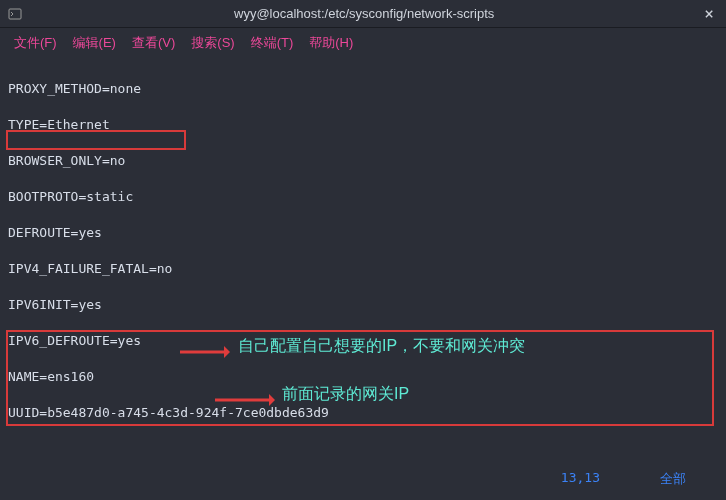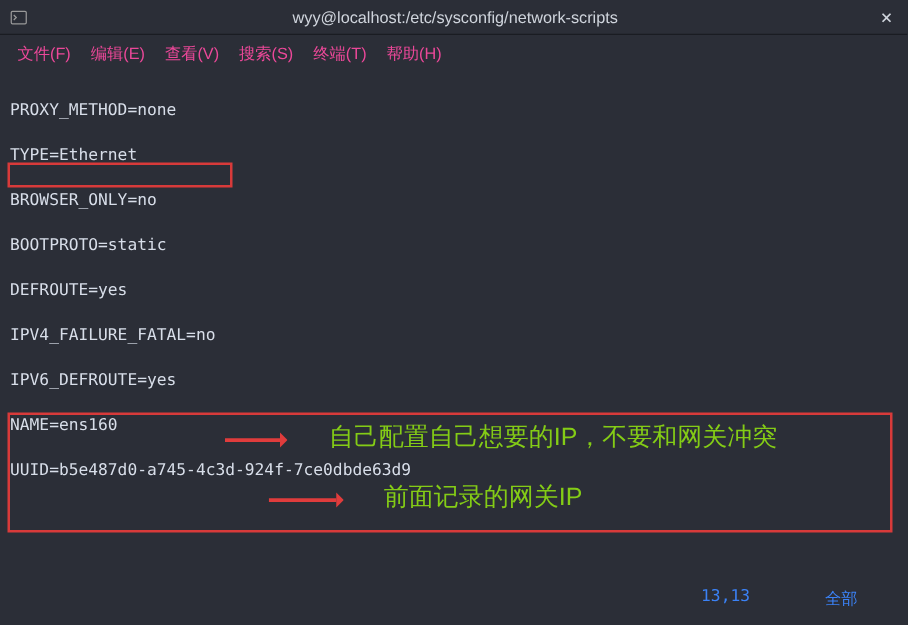--- a/index.html
+++ b/index.html
@@ -80,25 +80,24 @@
   .statusbar {
     position: absolute;
     bottom: 12px;
     right: 40px;
     color: #3b82f6;
     display: flex;
     gap: 60px;
   }
   .anno {
     position: absolute;
-    color: #84cc16;
+    color: #5eead4;
     font-family: sans-serif;
-    font-size: 20px;
+    font-size: 16px;
     font-weight: 500;
-    margin-left: 25px;
   }
   .arrow {
     position: absolute;
   }
 </style>
 </head>
 <body>
 
 <div class="titlebar">
   <span class="title-icon">
@@ -120,20 +119,21 @@
   <span class="menu-item">帮助(H)</span>
 </div>
 
 <div class="term">
 <span class="ln">PROXY_METHOD=none</span>
 <span class="ln">TYPE=Ethernet</span>
 <span class="ln">BROWSER_ONLY=no</span>
 <span class="ln">BOOTPROTO=static</span>
 <span class="ln">DEFROUTE=yes</span>
 <span class="ln">IPV4_FAILURE_FATAL=no</span>
+<span class="ln">IPV6INIT=yes</span>
 <span class="ln">IPV6_DEFROUTE=yes</span>
 <span class="ln">NAME=ens160</span>
 <span class="ln">UUID=b5e487d0-a745-4c3d-924f-7ce0dbde63d9</span>
 
 
 
 
 
 
 

